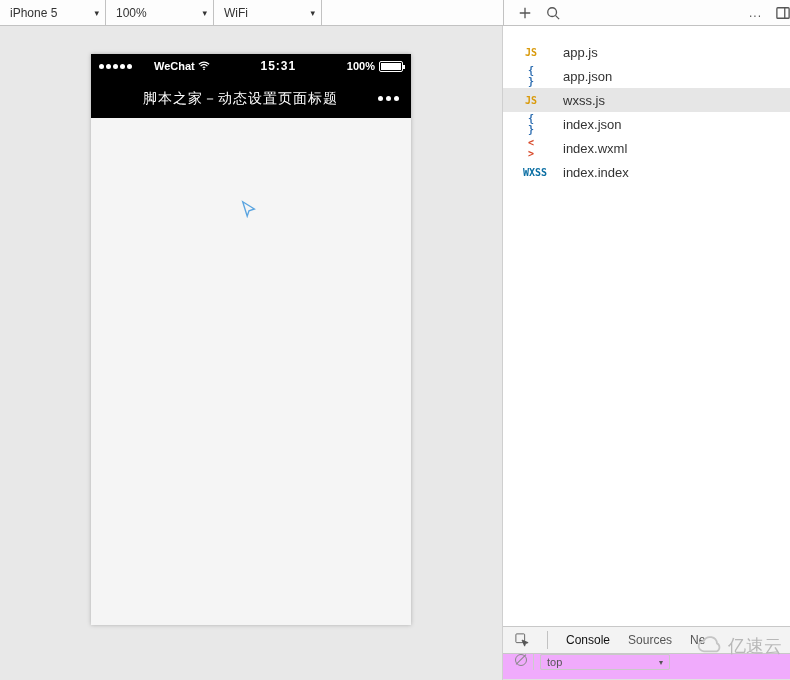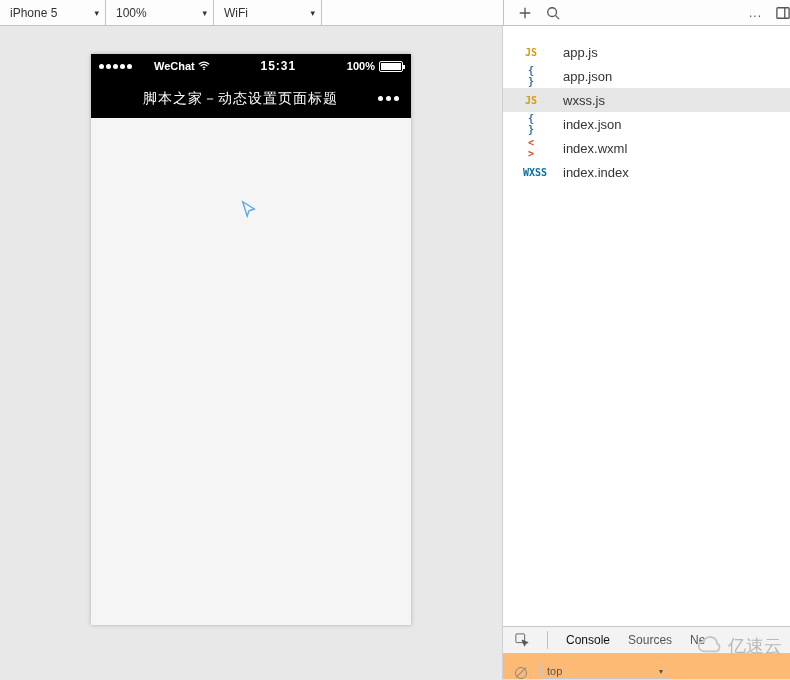--- a/index.html
+++ b/index.html
@@ -95,21 +95,21 @@
   
   .devtools-tabs {
     height:28px; background:#f3f3f3; border-top:1px solid #c8c8c8; border-bottom:1px solid #c8c8c8;
     display:flex; align-items:center; gap:18px; padding:0 12px; font-size:12px; color:#555;
   }
   .devtools-tabs .pick{ width:14px;height:14px; stroke:#555; fill:none;}
   .devtools-tabs .sep{ width:1px; background:#c2c2c2; align-self:stretch; margin:4px 0;}
   .devtools-tabs .tab.active{ color:#111; font-weight:500;}
   
   .context-bar {
-    height:26px; background:#fdba74; display:flex; align-items:flex-end; 
+    height:26px; background:#f0abfc; display:flex; align-items:flex-start; 
     padding:0 12px; font-size:12px; color:#555; border-bottom:1px solid #e0e0e0;
   }
   .no-icon { width:12px;height:12px; border:1.4px solid #888; border-radius:50%; position:relative;}
   .no-icon::after{ content:""; position:absolute; left:-2px; right:-2px; top:4px; border-top:1.4px solid #888; transform:rotate(-45deg);}
   .ctx-sep{ width:1px; height:16px; background:#ccc; margin:0 6px;}
   .ctx-select{ flex:0 0 130px; display:flex; justify-content:space-between; align-items:center; border:1px solid #c8c8c8; padding:1px 6px; font-size:11px; border-radius:2px;}
   .ctx-select .chev{ font-size:8px; color:#555;}
 
   
   .watermark {

